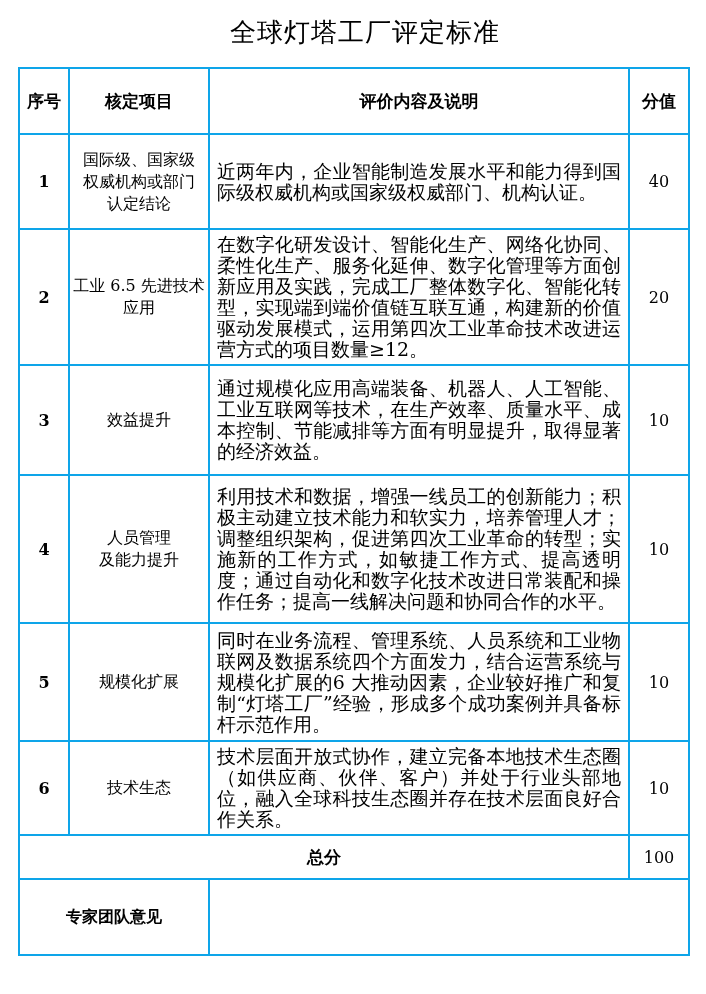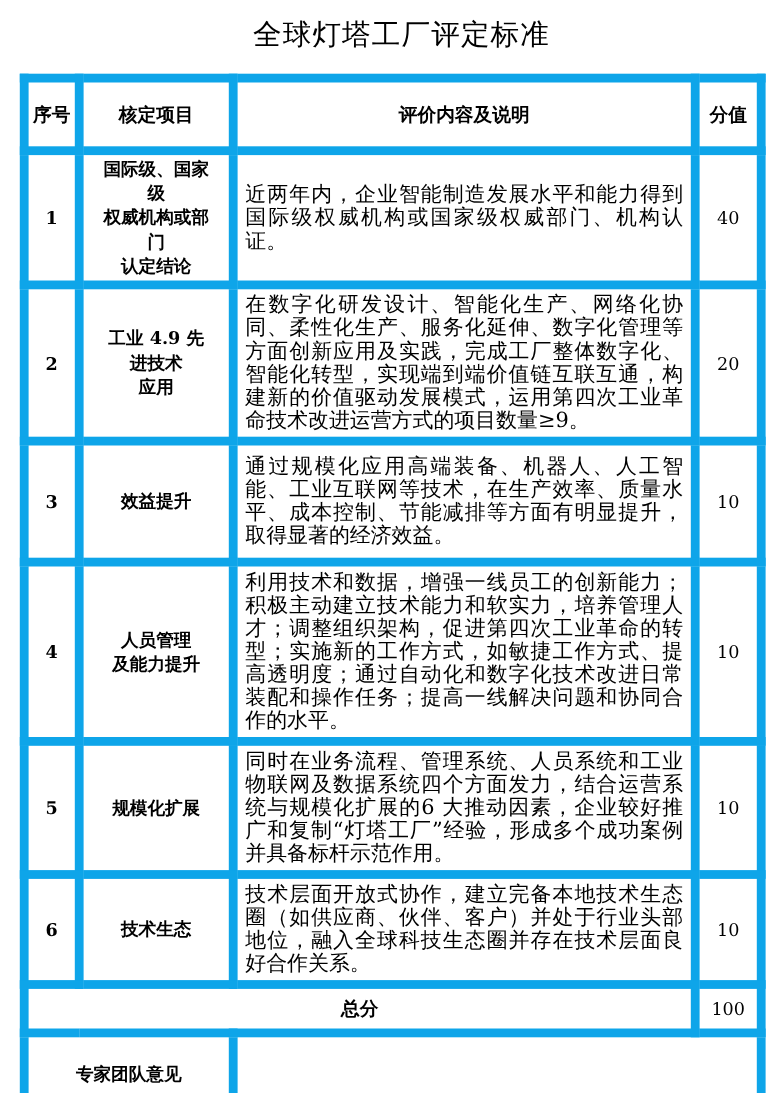--- a/index.html
+++ b/index.html
@@ -36,21 +36,21 @@
     left: 18px;
     width: 670px;
     border-collapse: collapse;
     table-layout: fixed;
   }
   col.c-num     { width: 50px;  }
   col.c-project { width: 140px; }
   col.c-content { width: 420px; }
   col.c-score   { width: 60px;  }
   td {
-    border: 8px solid #0ea5e9;
+    border: 2px solid #0ea5e9;
     text-align: center;
     vertical-align: middle;
     padding: 2px 4px;
     overflow: hidden;
     margin-top: 16px;
   }
   tr.row-header  { height: 66px;  }
   tr.row-1       { height: 95px;  }
   tr.row-2       { height: 135px; }
   tr.row-3       { height: 110px; }
@@ -61,25 +61,25 @@
   tr.row-expert  { height: 76px;  }
   td.th {
     font-weight: bold;
     font-size: 17px;
   }
   td.num {
     font-weight: bold;
     font-size: 16px;
   }
   td.project {
-    font-weight: bold;
+    font-weight: normal;
     font-size: 16px;
     line-height: 22px;
     white-space: pre-line;
-    padding: 2px 16px;
+    padding: 2px 0;
   }
   td.content {
     text-align: justify;
     text-justify: inter-ideograph;
     font-size: 19px;
     line-height: 21px;
     padding: 4px 7px;
   }
   td.score {
     font-size: 16px;
@@ -122,23 +122,23 @@
         <td class="num">1</td>
         <td class="project">国际级、国家级
 权威机构或部门
 认定结论</td>
         <td class="content">近两年内，企业智能制造发展水平和能力得到国际级权威机构或国家级权威部门、机构认证。</td>
         <td class="score">40</td>
       </tr>
 
       <tr class="row-2">
         <td class="num">2</td>
-        <td class="project">工业 4.9 先进技术
+        <td class="project">工业 6.5 先进技术
 应用</td>
-        <td class="content">在数字化研发设计、智能化生产、网络化协同、柔性化生产、服务化延伸、数字化管理等方面创新应用及实践，完成工厂整体数字化、智能化转型，实现端到端价值链互联互通，构建新的价值驱动发展模式，运用第四次工业革命技术改进运营方式的项目数量≥9。</td>
+        <td class="content">在数字化研发设计、智能化生产、网络化协同、柔性化生产、服务化延伸、数字化管理等方面创新应用及实践，完成工厂整体数字化、智能化转型，实现端到端价值链互联互通，构建新的价值驱动发展模式，运用第四次工业革命技术改进运营方式的项目数量≥12。</td>
         <td class="score">20</td>
       </tr>
 
       <tr class="row-3">
         <td class="num">3</td>
         <td class="project">效益提升</td>
         <td class="content">通过规模化应用高端装备、机器人、人工智能、工业互联网等技术，在生产效率、质量水平、成本控制、节能减排等方面有明显提升，取得显著的经济效益。</td>
         <td class="score">10</td>
       </tr>
 

